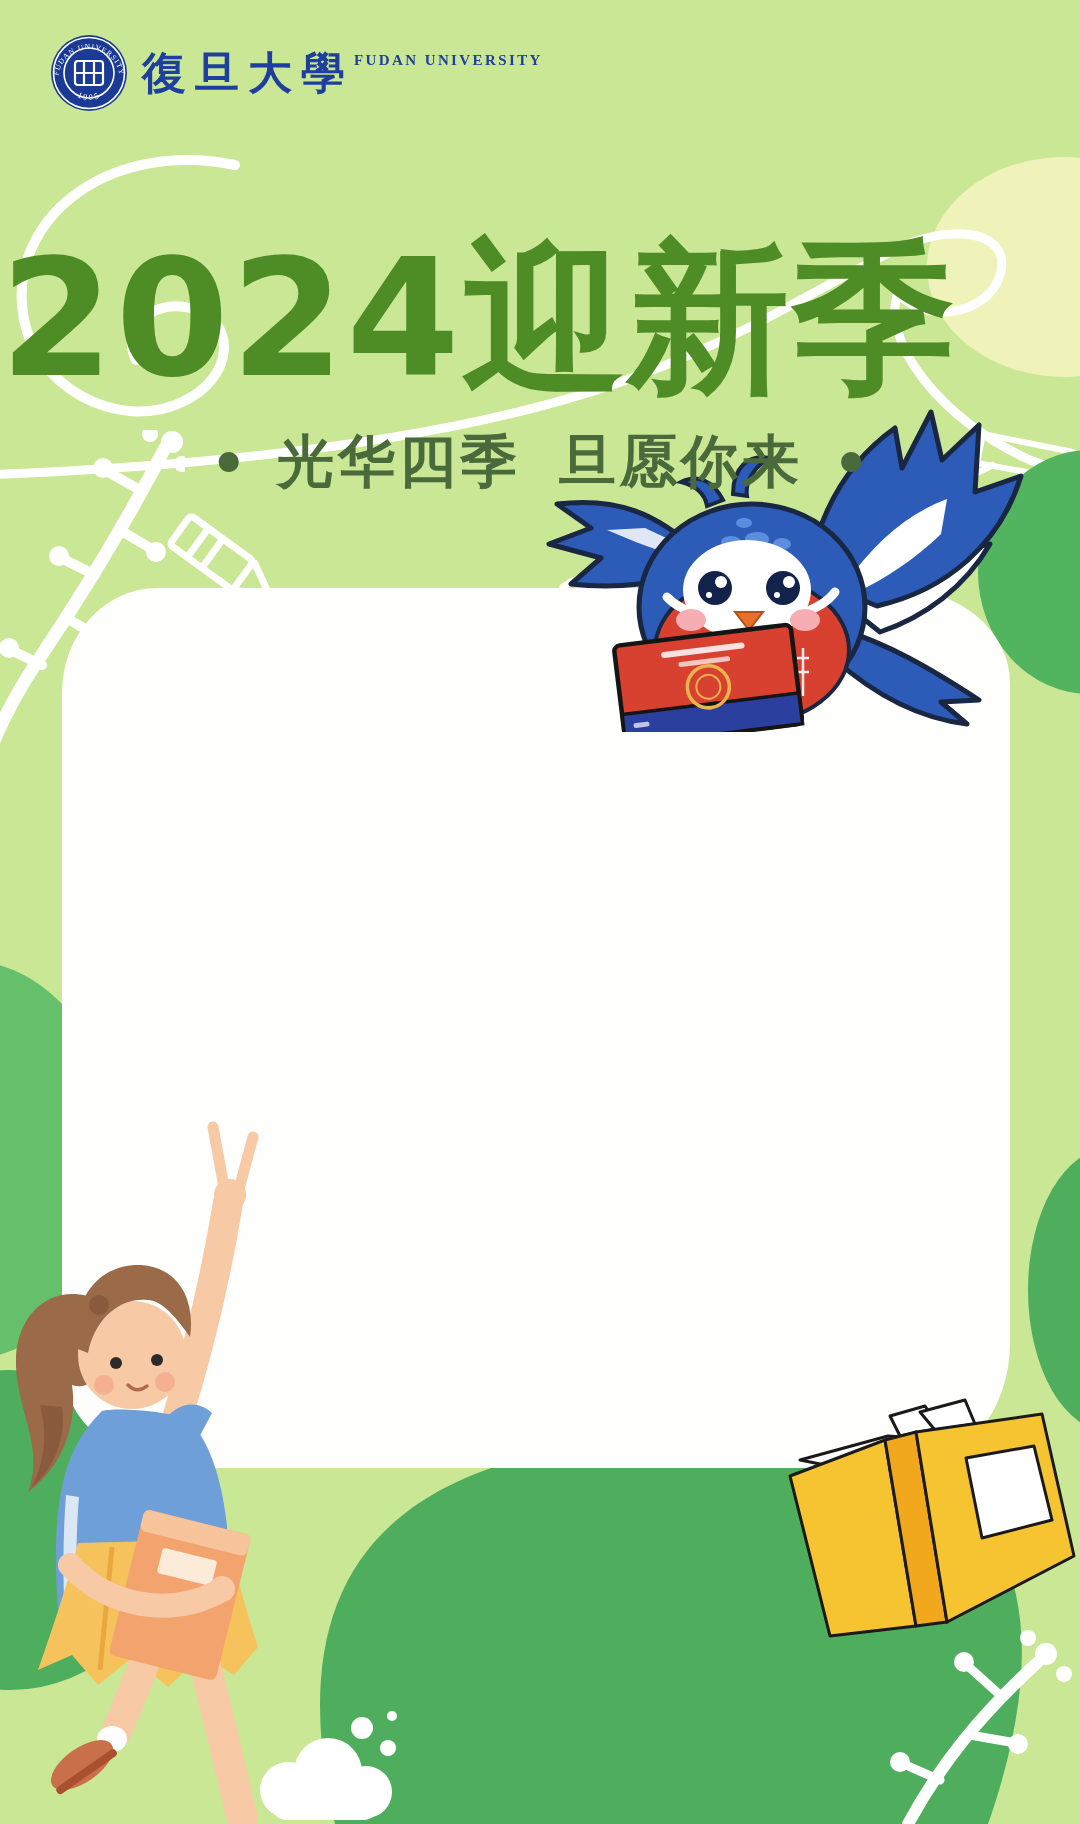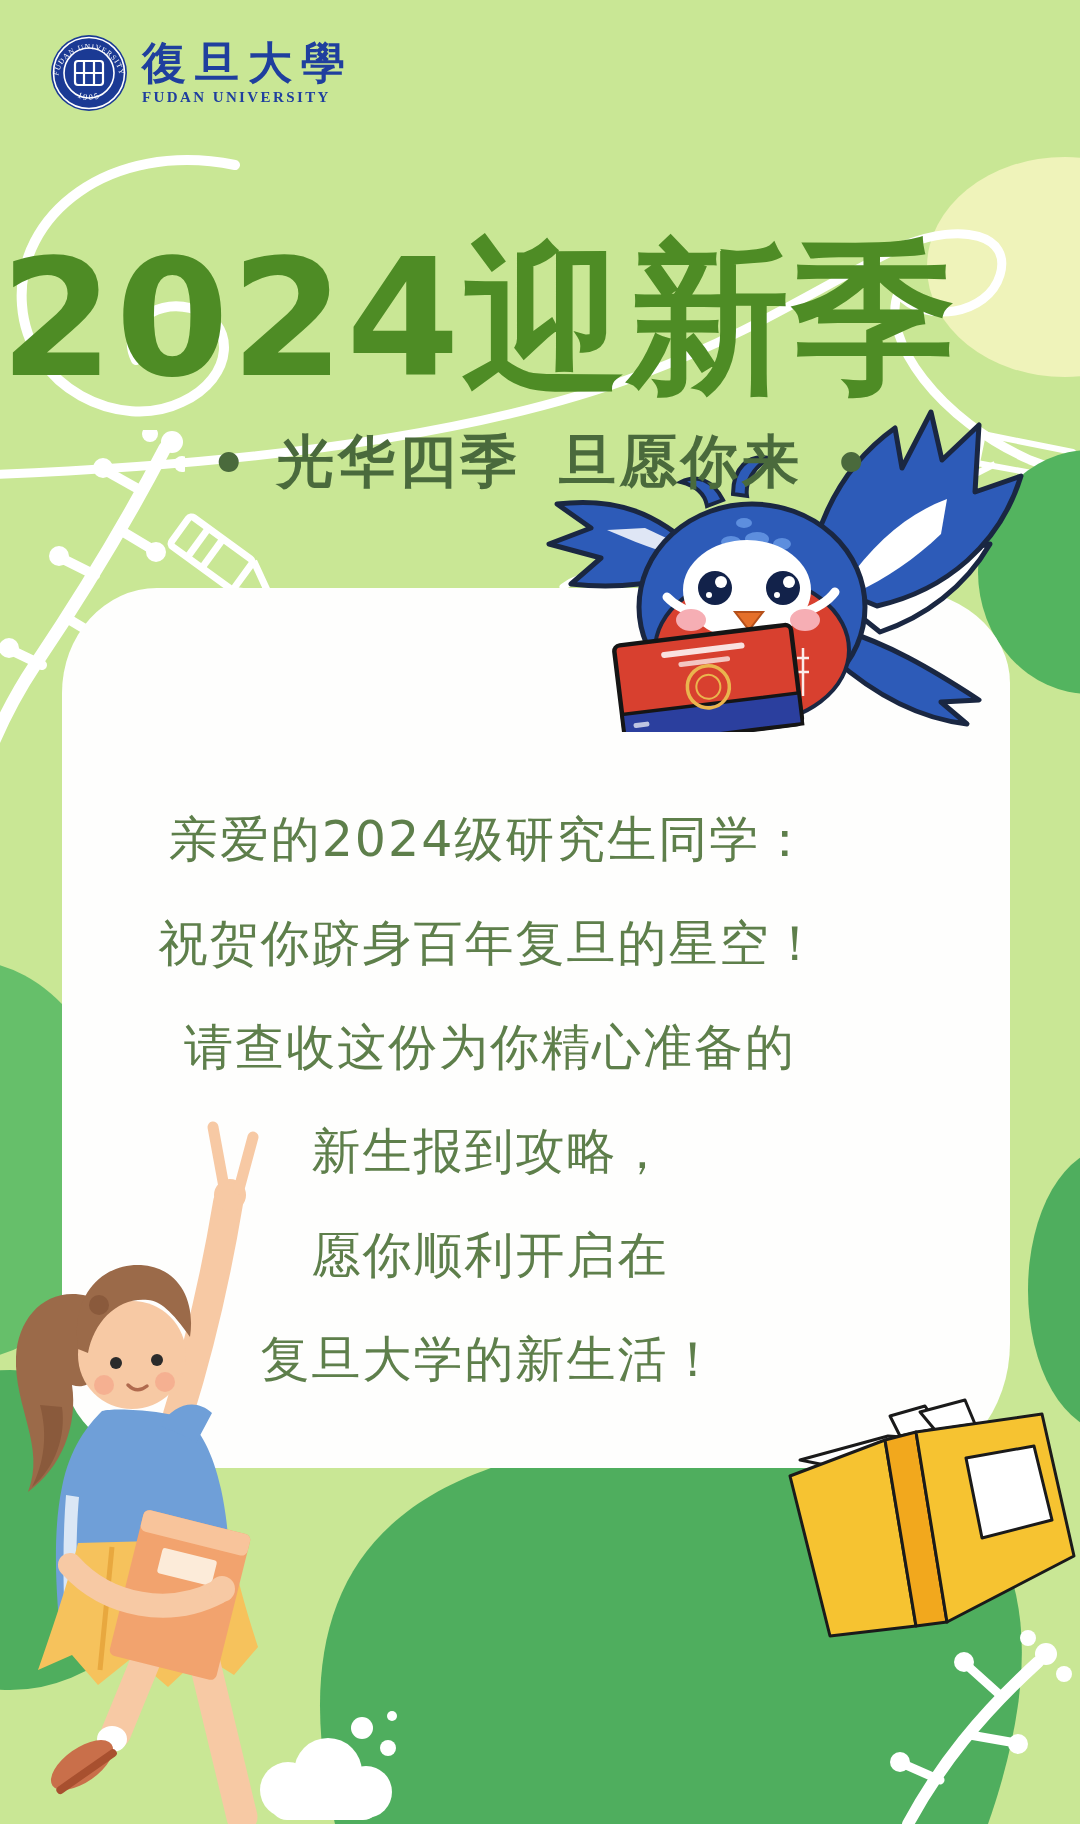--- a/index.html
+++ b/index.html
@@ -4,21 +4,21 @@
 <style>
   html,body{margin:0;padding:0;}
   .poster{
     position:relative; width:1080px; height:1824px;
     background:#c9e795; overflow:hidden;
     font-family:"DejaVu Sans",sans-serif;
   }
   .abs{position:absolute;}
   
   .logo-row{left:50px; top:34px; display:flex; align-items:center; gap:14px;}
-  .logo-text{display:flex; flex-direction:column; align-items:flex-start;justify-content:center;}
+  .logo-text{display:flex; flex-direction:row; align-items:flex-start;justify-content:center;}
   .calligraphy{
     font-size:44px; font-weight:700; color:#1f3f9e; letter-spacing:9px;
     line-height:1.05; font-family:"DejaVu Sans",sans-serif;
   }
   .latin-name{
     font-size:15px; font-weight:700; color:#1f3f9e; letter-spacing:2.4px;
     font-family:"Liberation Serif",serif; margin-top:2px;
   }
   
   .main-title{
@@ -147,28 +147,20 @@
       <path d="M 90 150 L 58 136" fill="none" stroke-width="9"></path>
         <circle cx="50" cy="132" r="10" stroke="none"></circle>
       <circle cx="196" cy="24" r="11" stroke="none"></circle>
         <circle cx="214" cy="44" r="8" stroke="none"></circle>
         <circle cx="178" cy="8" r="8" stroke="none"></circle>
     </g>
   </svg>
 
   <div class="abs letter-card"></div>
 
-  <div class="abs letter-text">
-    <div class="letter-line">亲爱的2024级研究生同学：</div>
-    <div class="letter-line">祝贺你跻身百年复旦的星空！</div>
-    <div class="letter-line">请查收这份为你精心准备的</div>
-    <div class="letter-line">新生报到攻略，</div>
-    <div class="letter-line">愿你顺利开启在</div>
-    <div class="letter-line">复旦大学的新生活！</div>
-  </div>
 
   <svg class="abs" style="left:545px;top:392px;" width="540" height="340" viewBox="0 0 540 340">
     <g>
       <path d="M 300 212 C 330 185 395 160 445 152 C 420 195 380 225 335 240 Z" fill="#ffffff" stroke="#1a2742" stroke-width="5" stroke-linejoin="round"></path>
       <path d="M 262 185 C 274 118 305 68 350 36 L 357 76 L 386 20 L 397 68 L 434 33 L 430 100 L 476 84 C 455 152 402 198 332 214 Z" fill="#2d5bb8" stroke="#1a2742" stroke-width="5" stroke-linejoin="round"></path>
       <path d="M 300 192 C 330 150 362 122 402 107 L 396 142 C 370 167 340 187 312 200 Z" fill="#ffffff"></path>
     </g>
     <g>
       <path d="M 155 162 C 112 120 70 105 12 112 L 46 136 L 4 152 L 56 166 L 26 192 C 72 197 118 192 155 177 Z" fill="#2d5bb8" stroke="#1a2742" stroke-width="5" stroke-linejoin="round"></path>
       <path d="M 150 170 C 115 160 85 148 62 138 L 100 136 C 120 145 140 155 152 162 Z" fill="#ffffff" opacity="0.85"></path>

